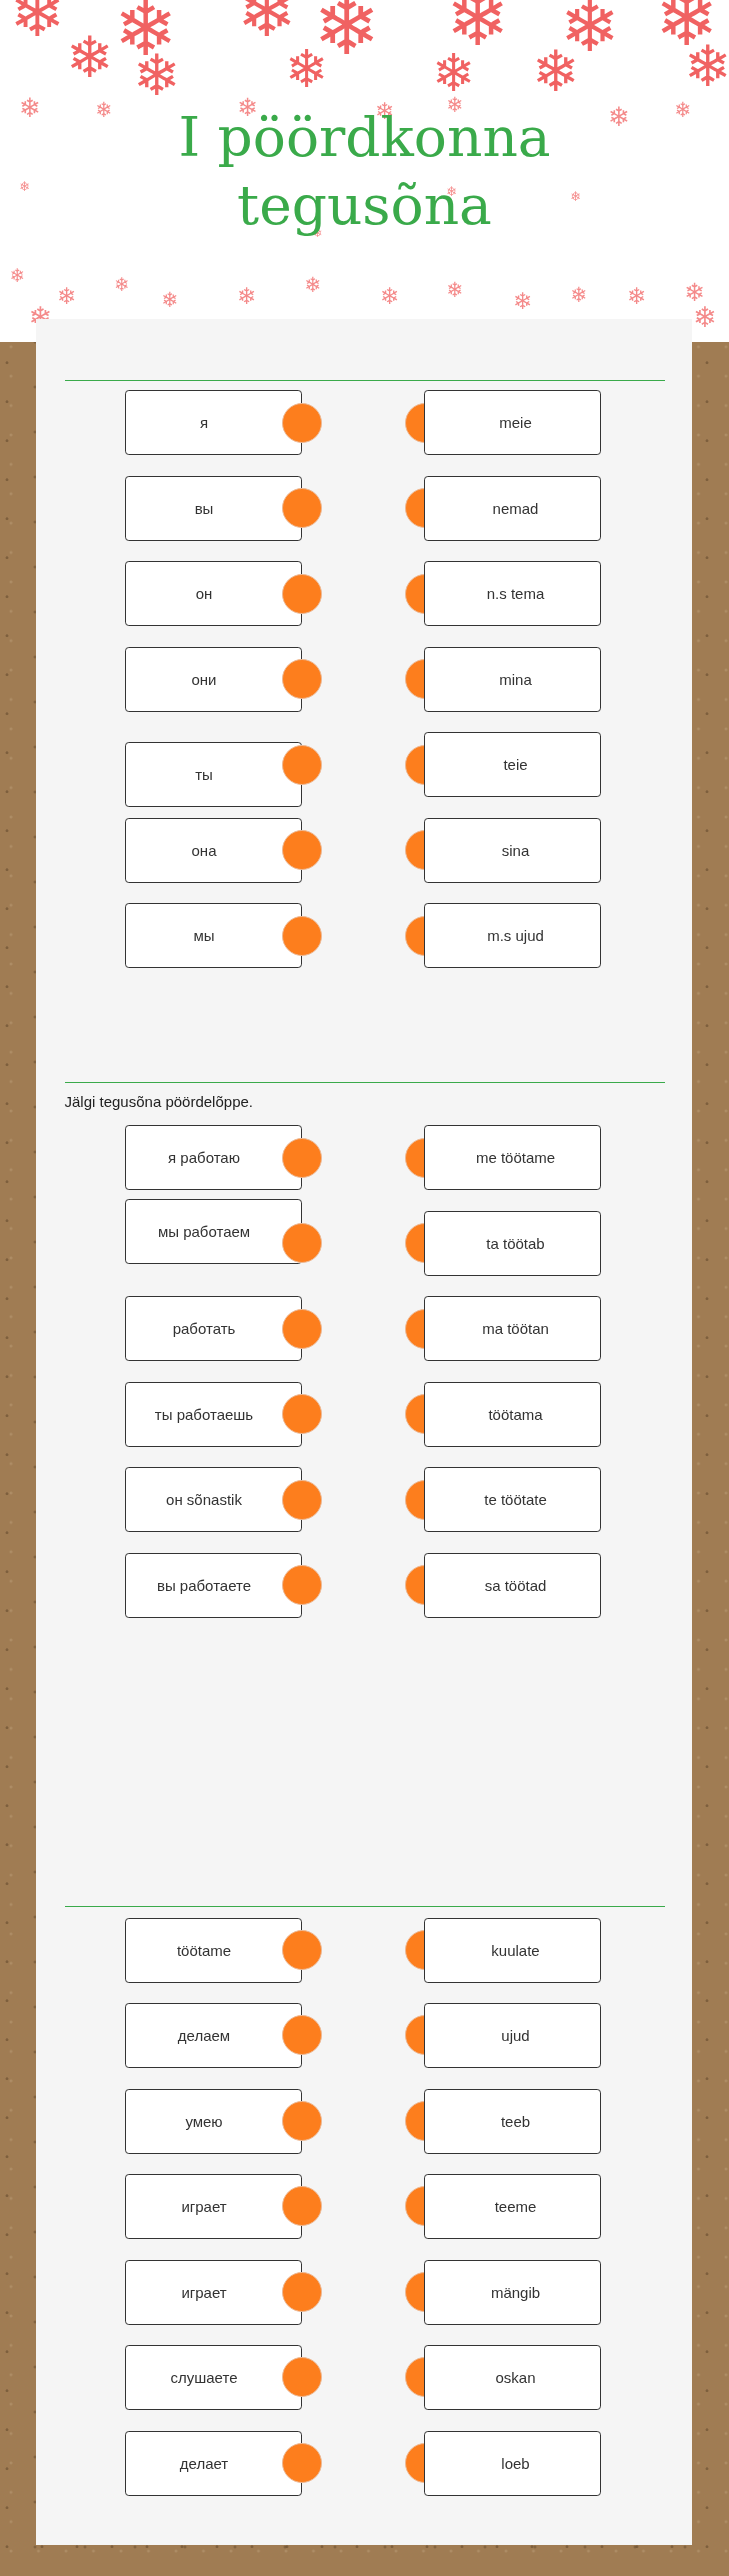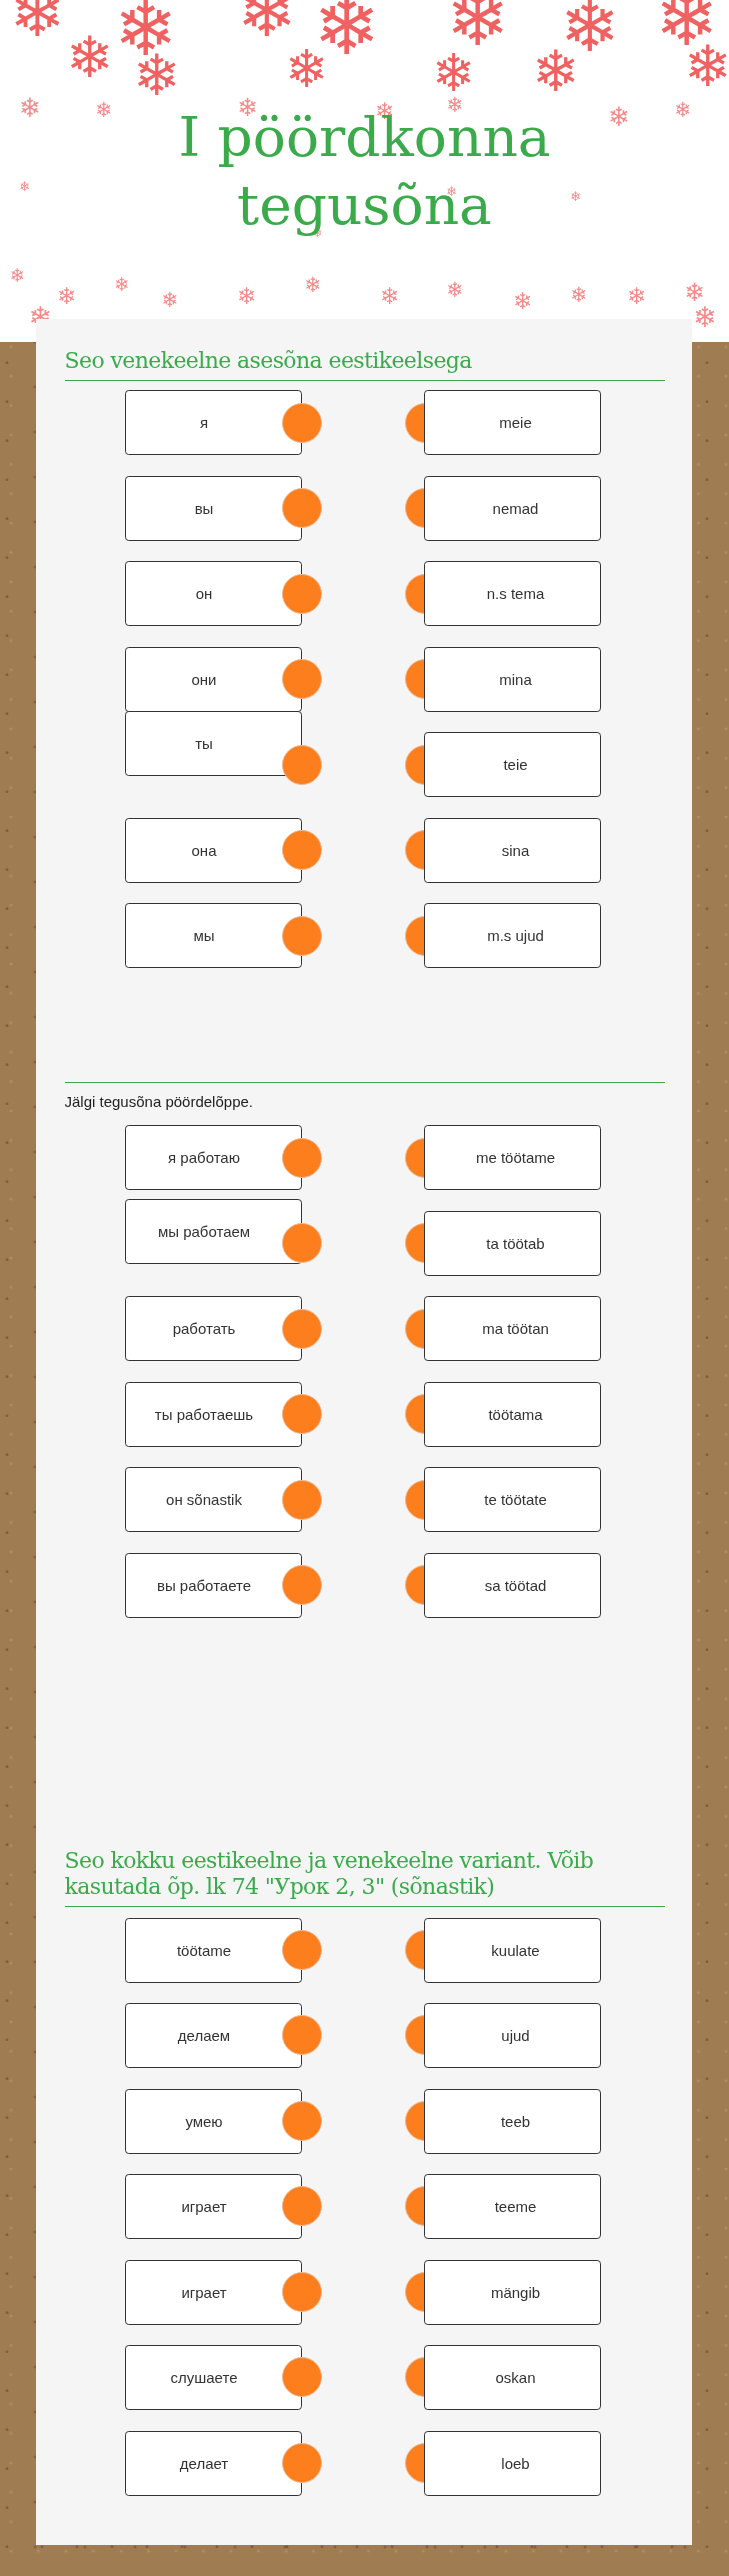--- a/index.html
+++ b/index.html
@@ -75,21 +75,20 @@
       <span class="flake" style="left: 693px; top: 304px; font-size: 28.5px; opacity: 0.7;">❄</span>
     </div>
   <div class="title">
     <div>I pöördkonna</div>
     <div>tegusõna</div>
   </div>
 </div>
 
 <div class="panel">
 
-  <div class="section-title" style="top:28.5px">Seo venekeelne asesõna eestikeelsega</div>
   <div class="rule" style="top:61px"></div>
   <div id="s0">
       <div>
         <div class="box left" style="top:71px">
          <span>я</span>
        </div>
        <div class="dot left" style="top:84px"></div>
        <div class="dot right" style="top:84px"></div>
        <div class="box right" style="top:71px">
          <span>meie</span>
@@ -119,21 +118,21 @@
         <div class="box left" style="top:328px">
          <span>они</span>
        </div>
        <div class="dot left" style="top:340px"></div>
        <div class="dot right" style="top:340px"></div>
        <div class="box right" style="top:328px">
          <span>mina</span>
        </div>
       </div>
       <div>
-        <div class="box left" style="top:392px">
+        <div class="box left" style="top:423px">
          <span>ты</span>
        </div>
        <div class="dot left" style="top:426px"></div>
        <div class="dot right" style="top:426px"></div>
        <div class="box right" style="top:413px">
          <span>teie</span>
        </div>
       </div>
       <div>
         <div class="box left" style="top:499px">
@@ -215,21 +214,20 @@
          <span>вы работаете</span>
        </div>
        <div class="dot left" style="top:1246px"></div>
        <div class="dot right" style="top:1246px"></div>
        <div class="box right" style="top:1234px">
          <span>sa töötad</span>
        </div>
       </div>
     </div>
 
-  <div class="section-title" style="top:1529px">Seo kokku eestikeelne ja venekeelne variant. Võib kasutada õp. lk 74 "Урок 2, 3" (sõnastik)</div>
   <div class="rule" style="top:1587px"></div>
   <div id="s2">
       <div>
         <div class="box left" style="top:1599px">
          <span>töötame</span>
        </div>
        <div class="dot left" style="top:1611px"></div>
        <div class="dot right" style="top:1611px"></div>
        <div class="box right" style="top:1599px">
          <span>kuulate</span>

